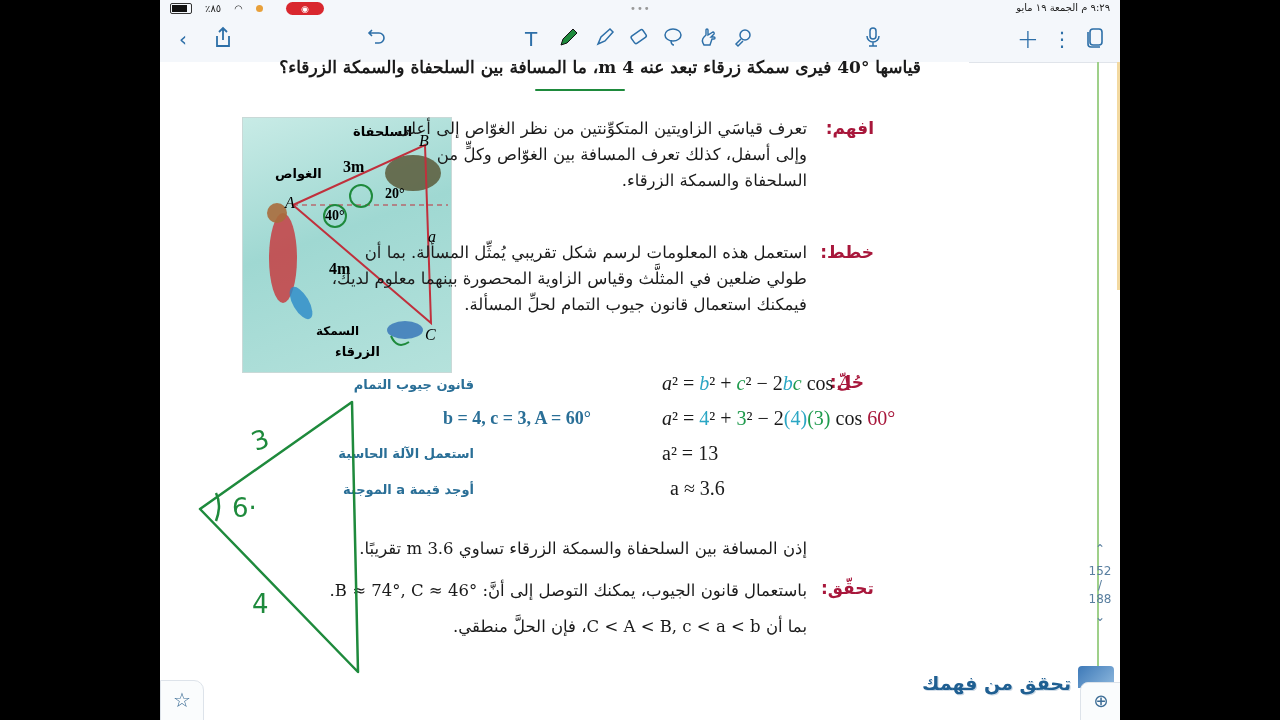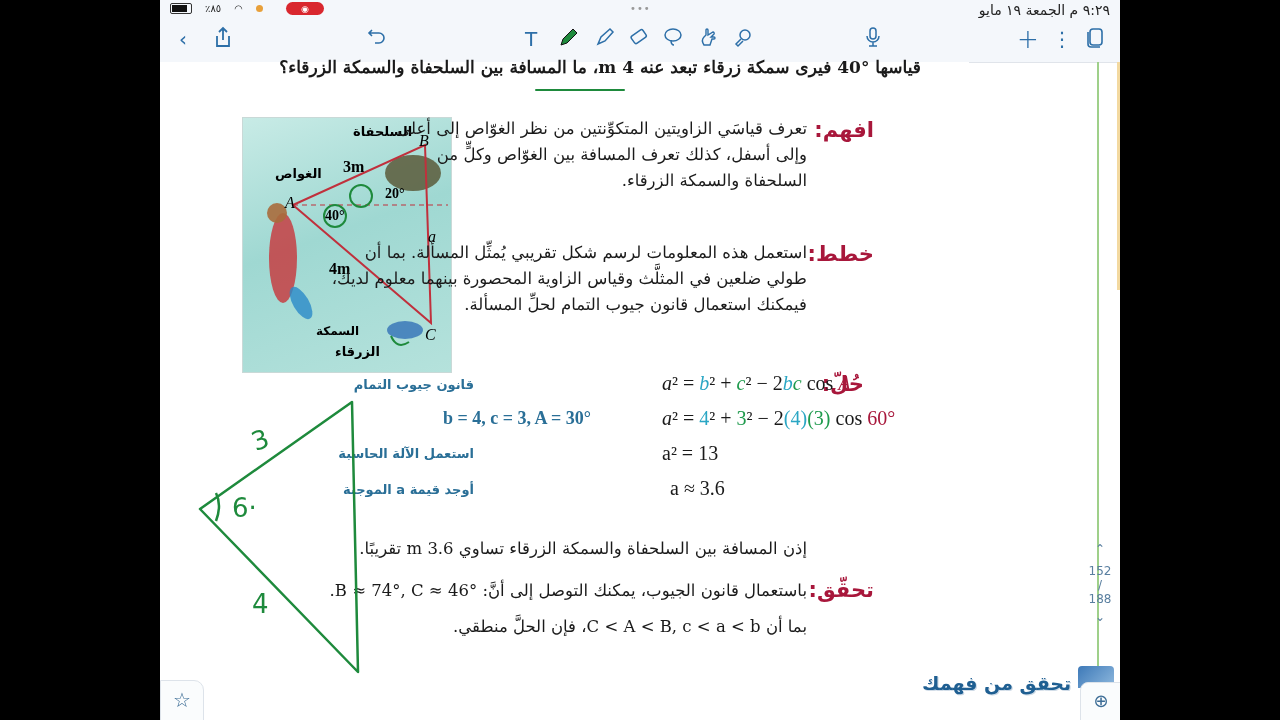--- a/index.html
+++ b/index.html
@@ -4,32 +4,32 @@
 <style>
   html, body { margin:0; padding:0; }
   body { width:1280px; height:720px; background:#000; position:relative; overflow:hidden; font-family:"DejaVu Sans", sans-serif; }
   .screen { position:absolute; left:160px; top:0; width:960px; height:720px; background:#fff; overflow:hidden; }
   .statusbar { position:absolute; left:0; top:0; width:960px; height:18px; background:#f4f7fb; font-size:10px; color:#222; }
   .status-left { position:absolute; left:10px; top:2px; display:flex; align-items:center; gap:13px; direction:ltr; }
   .battery { width:20px; height:9px; border:1px solid #333; border-radius:2px; position:relative; }
   .battery::after { content:""; position:absolute; left:1px; top:1px; width:15px; height:7px; background:#111; }
   .dot-orange { width:7px; height:7px; border-radius:50%; background:#e8a03a; }
   .rec-pill { width:38px; height:13px; background:#d9272e; border-radius:7px; display:flex; align-items:center; justify-content:center; color:#fff; font-size:9px; margin-left:10px; }
-  .status-right { position:absolute; right:10px; top:2px; direction:rtl; font-size:14px;text-align:center; }
+  .status-right { position:absolute; right:10px; top:2px; direction:rtl; font-size:10px;text-align:center; }
   .three-dots { position:absolute; left:470px; top:3px; font-size:10px; color:#999; letter-spacing:1px; }
   .toolbar { position:absolute; left:0; top:18px; width:960px; height:44px; background:#f4f7fb; border-bottom:1px solid #e0e4ea; }
   .tb-icon { position:absolute; top:8px; width:26px; height:26px; color:#2d6fa8; font-size:20px; text-align:center; line-height:26px; }
   .page { position:absolute; left:0; top:62px; width:809px; height:658px; background:#fff; }
   .rtl { direction:rtl; text-align:right; }
   .question { position:absolute; right:48px; top:-5px; font-size:17px; font-weight:bold; color:#1a1a1a; font-family:"DejaVu Serif", serif; white-space:nowrap; }
   .underline-ink { position:absolute; left:375px; top:27px; width:90px; height:2px; background:#1e8a3c; border-radius:1px; }
   .green-margin { position:absolute; left:937px; top:0; width:2px; height:620px; background:#9fd08a; }
   .orange-edge { position:absolute; left:957px; top:0; width:3px; height:228px; background:#f3d9a0; }
   .figure { position:absolute; left:82px; top:55px; width:208px; height:254px; background:linear-gradient(160deg,#c8ebe6 0%,#9fd8d2 45%,#b5e2dc 100%); border:1px solid #c9d9d7; }
-  .step-label { position:absolute; font-size:21px; font-weight:bold; color:#a8173b; white-space:nowrap; }
+  .step-label { position:absolute; font-size:17px; font-weight:bold; color:#a8173b; white-space:nowrap; }
   .step-text { position:absolute; font-size:16.5px; line-height:26px; color:#1a1a1a; font-family:"DejaVu Serif", serif; }
   .sol-row { position:absolute; font-family:"Liberation Serif", serif; font-size:20px; color:#1a1a1a; white-space:nowrap; direction:ltr; }
   .sol-note { position:absolute; font-size:13px; font-weight:bold; color:#2a6f97; white-space:nowrap; }
   .c-b { color:#2aa6c4; } .c-c { color:#1e9a4c; } .c-a { color:#a8173b; }
   i.v { font-style:italic; }
   .handdraw { position:absolute; left:30px; top:335px; width:220px; height:285px; }
   .page-nav { position:absolute; left:925px; top:480px; width:30px; text-align:center; color:#5a7fa0; font-size:12px; }
   .star-btn { position:absolute; left:0px; top:618px; width:42px; height:40px; border:1px solid #dde3ea; border-radius:0 10px 0 0; background:#fafcfd; color:#3d6d96; font-size:20px; text-align:center; line-height:38px; }
   .zoom-btn { position:absolute; left:920px; top:620px; width:40px; height:38px; border:1px solid #dde3ea; border-radius:8px 0 0 0; background:#fafcfd; color:#3d6d96; font-size:18px; text-align:center; line-height:36px; }
   .check-title { position:absolute; left:762px; top:610px; font-size:19px; font-weight:bold; color:#1f5f92; text-shadow:0 0 3px #fff, 1px 1px 0 #bcd; white-space:nowrap; direction:rtl; }
@@ -150,21 +150,21 @@
     <div class="step-text rtl" style="right:162px;top:54px;width:430px;">تعرف قياسَي الزاويتين المتكوِّنتين من نظر الغوّاص إلى أعلى وإلى أسفل، كذلك تعرف المسافة بين الغوّاص وكلٍّ من السلحفاة والسمكة الزرقاء.</div>
 
     <div class="step-label rtl" style="right:95px;top:180px;">خطط:</div>
     <div class="step-text rtl" style="right:162px;top:178px;width:480px;">استعمل هذه المعلومات لرسم شكل تقريبي يُمثِّل المسألة. بما أن طولي ضلعين في المثلَّث وقياس الزاوية المحصورة بينهما معلوم لديك، فيمكنك استعمال قانون جيوب التمام لحلِّ المسألة.</div>
 
     <div class="step-label rtl" style="right:105px;top:310px;">حُلّ:</div>
 
     <div class="sol-note rtl" style="right:495px;top:315px;">قانون جيوب التمام</div>
     <div class="sol-row" style="left:502px;top:310px;"><i class="v">a</i>² = <i class="v c-b">b</i>² + <i class="v c-c">c</i>² − 2<i class="v c-b">b</i><i class="v c-c">c</i> cos <i class="v c-a">A</i></div>
 
-    <div class="sol-note" style="left:283px;top:346px;font-size:18px;font-family:'Liberation Serif',serif;direction:ltr;">b = 4, c = 3, A = 30°</div>
+    <div class="sol-note" style="left:283px;top:346px;font-size:18px;font-family:'Liberation Serif',serif;direction:ltr;">b = 4, c = 3, A = 60°</div>
     <div class="sol-row" style="left:502px;top:345px;"><i class="v">a</i>² = <span class="c-b">4</span>² + <span class="c-c">3</span>² − 2<span class="c-b">(4)</span><span class="c-c">(3)</span> cos <span class="c-a">60°</span></div>
 
     <div class="sol-note rtl" style="right:495px;top:384px;">استعمل الآلة الحاسبة</div>
     <div class="sol-row" style="left:502px;top:380px;">a² = 13</div>
 
     <div class="sol-note rtl" style="right:495px;top:420px;">أوجد قيمة a الموجبة</div>
     <div class="sol-row" style="left:510px;top:415px;">a ≈ 3.6</div>
 
     <div class="step-text rtl" style="right:162px;top:474px;width:560px;">إذن المسافة بين السلحفاة والسمكة الزرقاء تساوي 3.6 m تقريبًا.</div>
 

